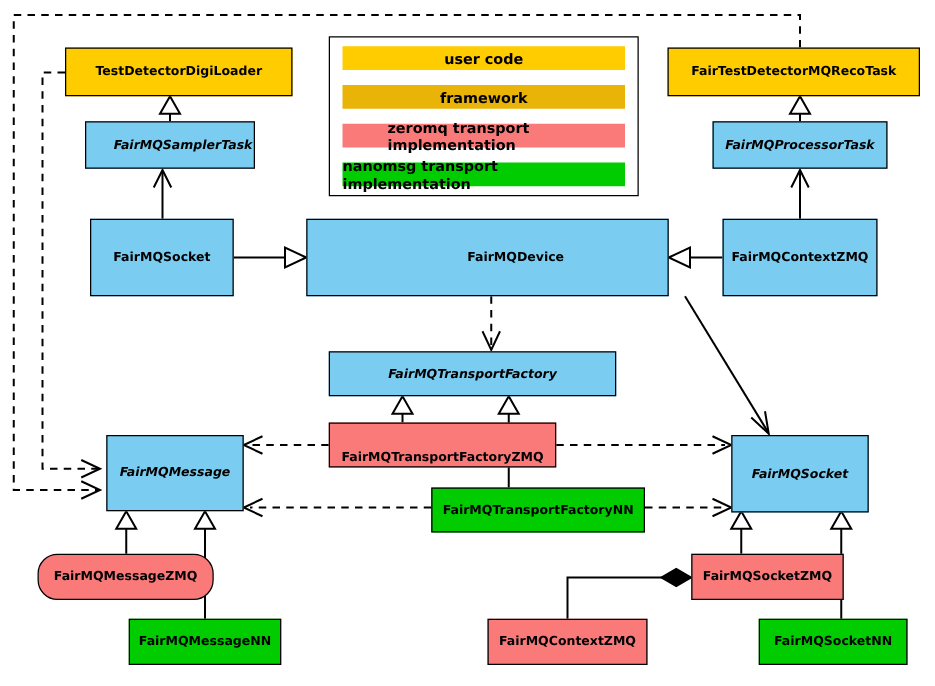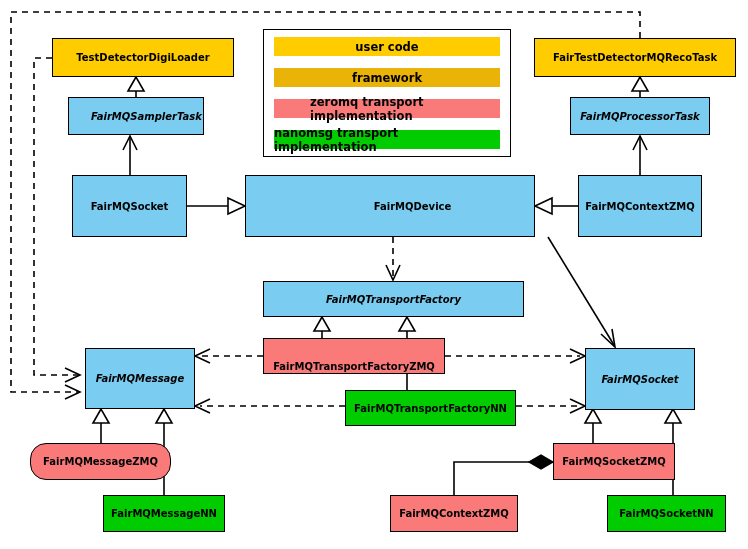--- a/index.html
+++ b/index.html
@@ -221,21 +221,21 @@
   </div>
 
   <div class="node fill-framework" style="left:245px; top:175px; width:290px; height:62px;padding-left:48px;">
     <span>FairMQDevice</span>
   </div>
 
   <div class="node fill-framework" style="left:578px; top:175px; width:124px; height:62px;">
     <span>FairMQContextZMQ</span>
   </div>
 
-  <div class="node fill-framework italic" style="left:263px; top:281px; width:261px; height:36px;">
+  <div class="node fill-framework italic" style="left:263px; top:281px; width:230px; height:36px;">
     <span>FairMQTransportFactory</span>
   </div>
 
   <div class="node fill-zmq" style="left:263px; top:338px; width:182px; height:36px;align-items:flex-end;">
     <span>FairMQTransportFactoryZMQ</span>
   </div>
 
   <div class="node fill-nn" style="left:345px; top:390px; width:171px; height:36px;">
     <span>FairMQTransportFactoryNN</span>
   </div>

